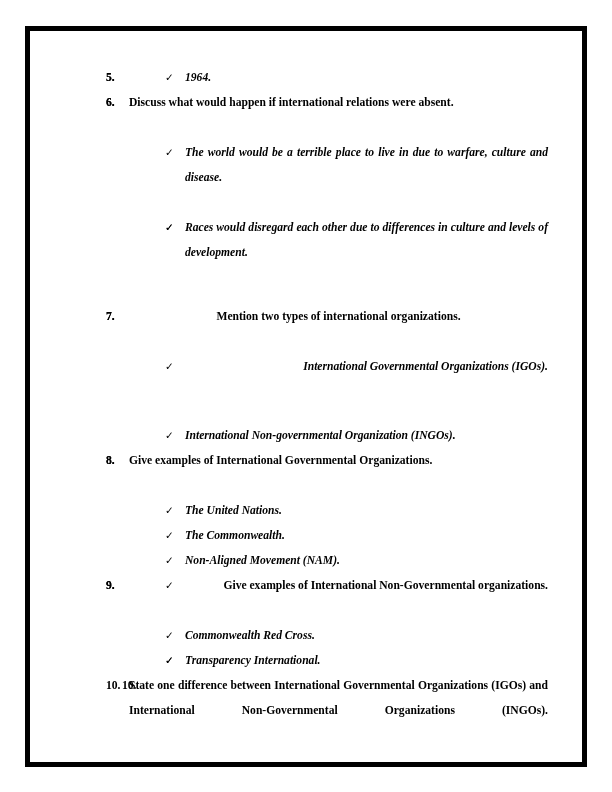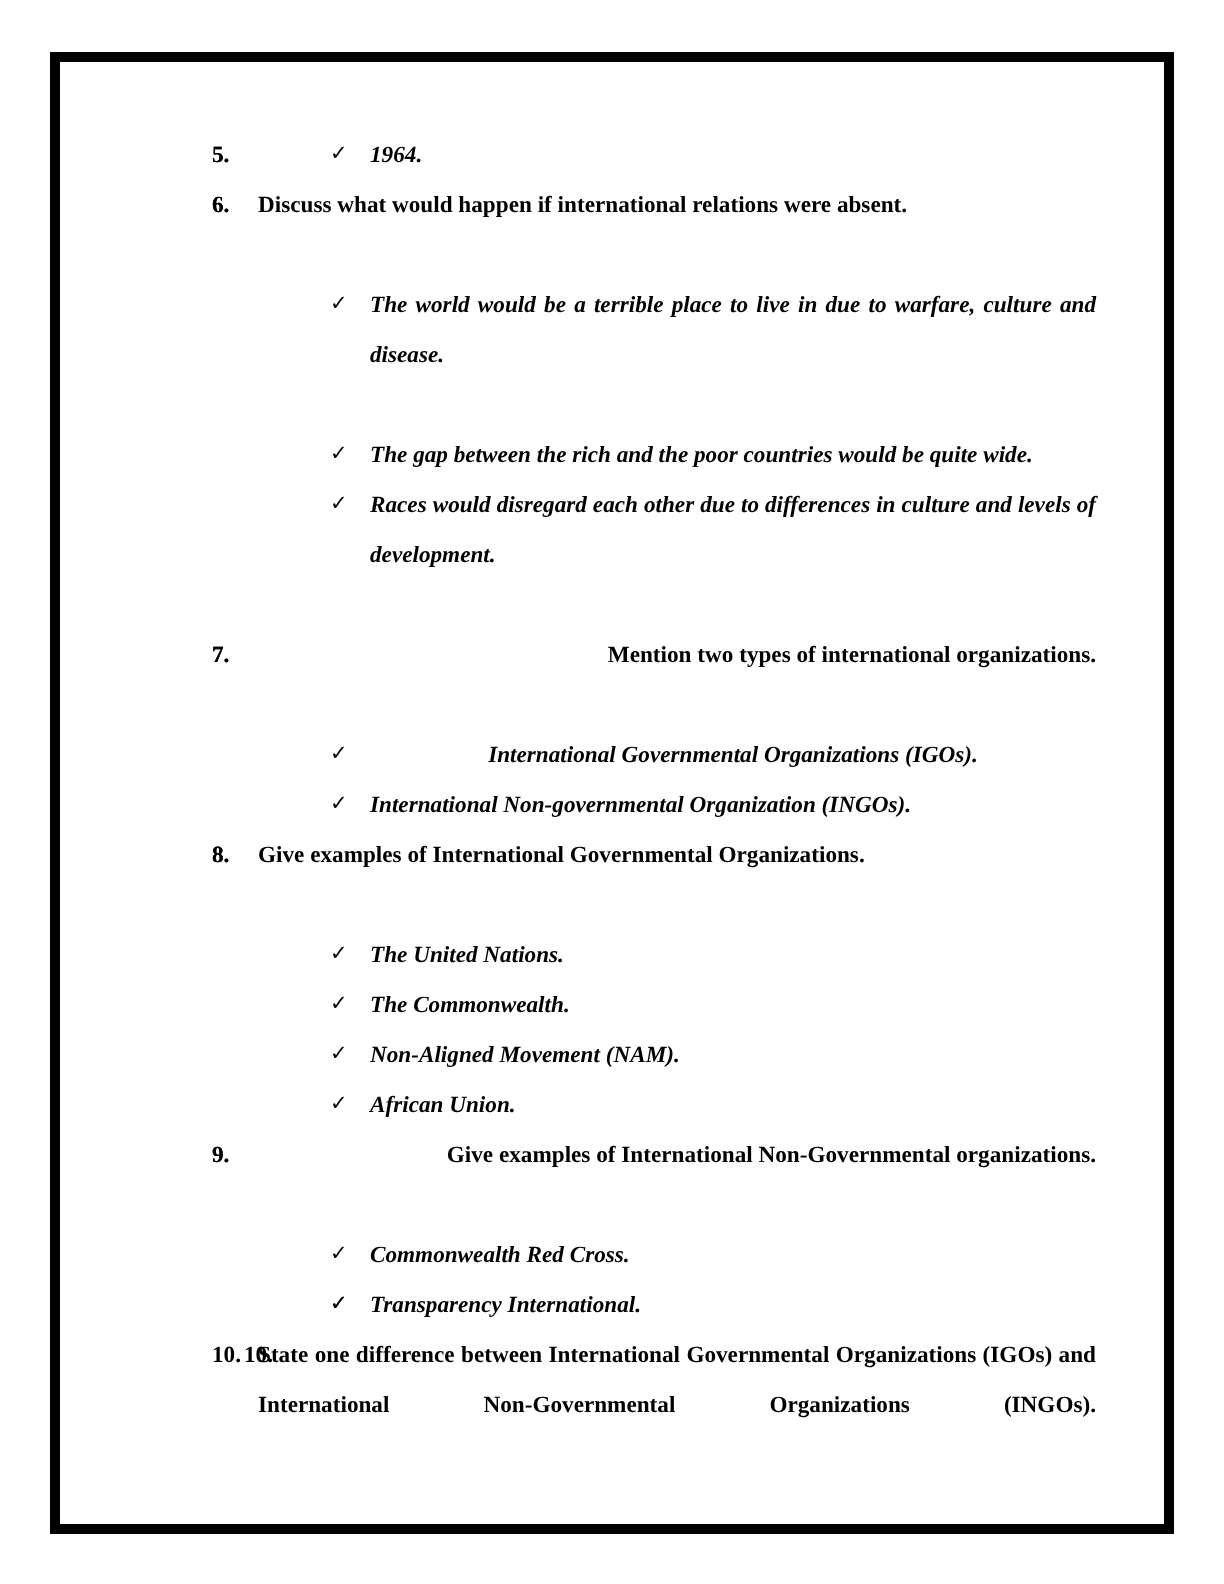--- a/index.html
+++ b/index.html
@@ -117,39 +117,38 @@
         <li class="question single">
           <span class="qnum" style="position: absolute; left: 0px; top: 0px;">6.</span>
           <span class="qtext" style="text-align: left;">Discuss what would happen if international relations were absent.</span>
           <ul class="answers">
             <li class="answer justify">
               <span class="check">✓</span>
               <span class="atext">The world would be a terrible place to live in due to warfare, culture and disease.</span>
             </li>
             <li class="answer">
               <span class="check">✓</span>
-              <span class="atext" style="text-align: left;">The gap between the rich and the poor countries would be quite wide.</span>
             </li>
             <li class="answer justify">
               <span class="check">✓</span>
               <span class="atext">Races would disregard each other due to differences in culture and levels of development.</span>
             </li>
           </ul>
         </li>
         <li class="question single">
           <span class="qnum" style="position: absolute; left: 0px; top: 0px;">7.</span>
-          <span class="qtext" style="text-align: right;">Mention two types of international organizations.</span>
+          <span class="qtext" style="text-align: center; margin-top: 14px;">Mention two types of international organizations.</span>
           <ul class="answers">
             <li class="answer">
               <span class="check">✓</span>
-              <span class="atext" style="text-align: center;">International Governmental Organizations (IGOs).</span>
+              <span class="atext" style="text-align: right;">International Governmental Organizations (IGOs).</span>
             </li>
             <li class="answer">
               <span class="check">✓</span>
-              <span class="atext" style="text-align: left;">International Non-governmental Organization (INGOs).</span>
+              <span class="atext" style="text-align: left; margin-top: 44px;">International Non-governmental Organization (INGOs).</span>
             </li>
           </ul>
         </li>
         <li class="question single">
           <span class="qnum" style="position: absolute; left: 0px; top: 0px;">8.</span>
           <span class="qtext" style="text-align: left;">Give examples of International Governmental Organizations.</span>
           <ul class="answers">
             <li class="answer">
               <span class="check">✓</span>
               <span class="atext" style="text-align: left;">The United Nations.</span>
@@ -157,21 +156,20 @@
             <li class="answer">
               <span class="check">✓</span>
               <span class="atext" style="text-align: left;">The Commonwealth.</span>
             </li>
             <li class="answer">
               <span class="check">✓</span>
               <span class="atext" style="text-align: left;">Non-Aligned Movement (NAM).</span>
             </li>
             <li class="answer">
               <span class="check">✓</span>
-              <span class="atext" style="text-align: left;">African Union.</span>
             </li>
           </ul>
         </li>
         <li class="question single">
           <span class="qnum" style="position: absolute; left: 0px; top: 0px;">9.</span>
           <span class="qtext" style="text-align: right;">Give examples of International Non-Governmental organizations.</span>
           <ul class="answers">
             <li class="answer">
               <span class="check">✓</span>
               <span class="atext" style="text-align: left;">Commonwealth Red Cross.</span>

